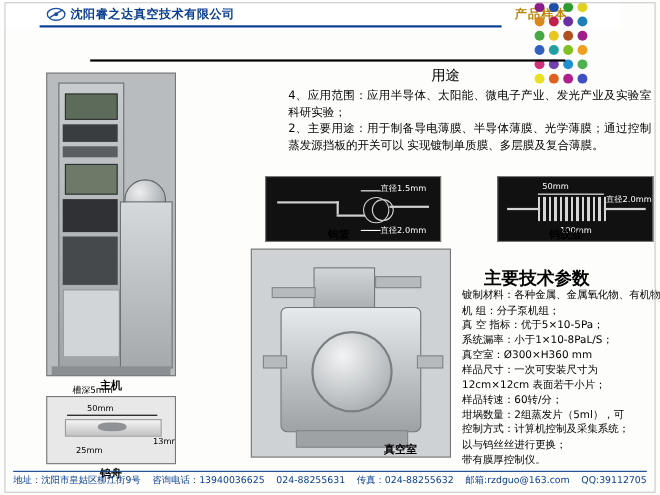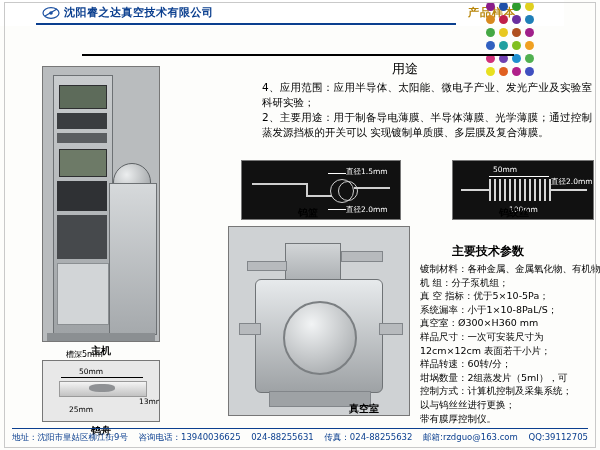--- a/index.html
+++ b/index.html
@@ -55,22 +55,22 @@
   .usage-title{
     position:absolute;left:392px;top:60px;
     font-size:13px;font-weight:normal;color:#000;
   }
   .usage-body{
     position:absolute;left:262px;top:80px;width:330px;
     font-size:10.5px;line-height:15px;color:#000;text-align:justify;
   }
   
   .spec-title{
-    position:absolute;left:452px;top:243px;
-    font-size:12px;font-weight:bold;color:#000;
+    position:absolute;left:440px;top:243px;
+    font-size:16px;font-weight:bold;color:#000;
   }
   .spec-body{
     position:absolute;left:420px;top:262px;width:178px;
     font-size:9.5px;line-height:13.6px;color:#000;
   }
   .spec-body div{white-space:nowrap;}
   
   .photo{position:absolute;border:1px solid #777;box-sizing:border-box;overflow:hidden;}
   .cap{
     position:absolute;text-align:center;font-size:10px;font-weight:bold;color:#000;

